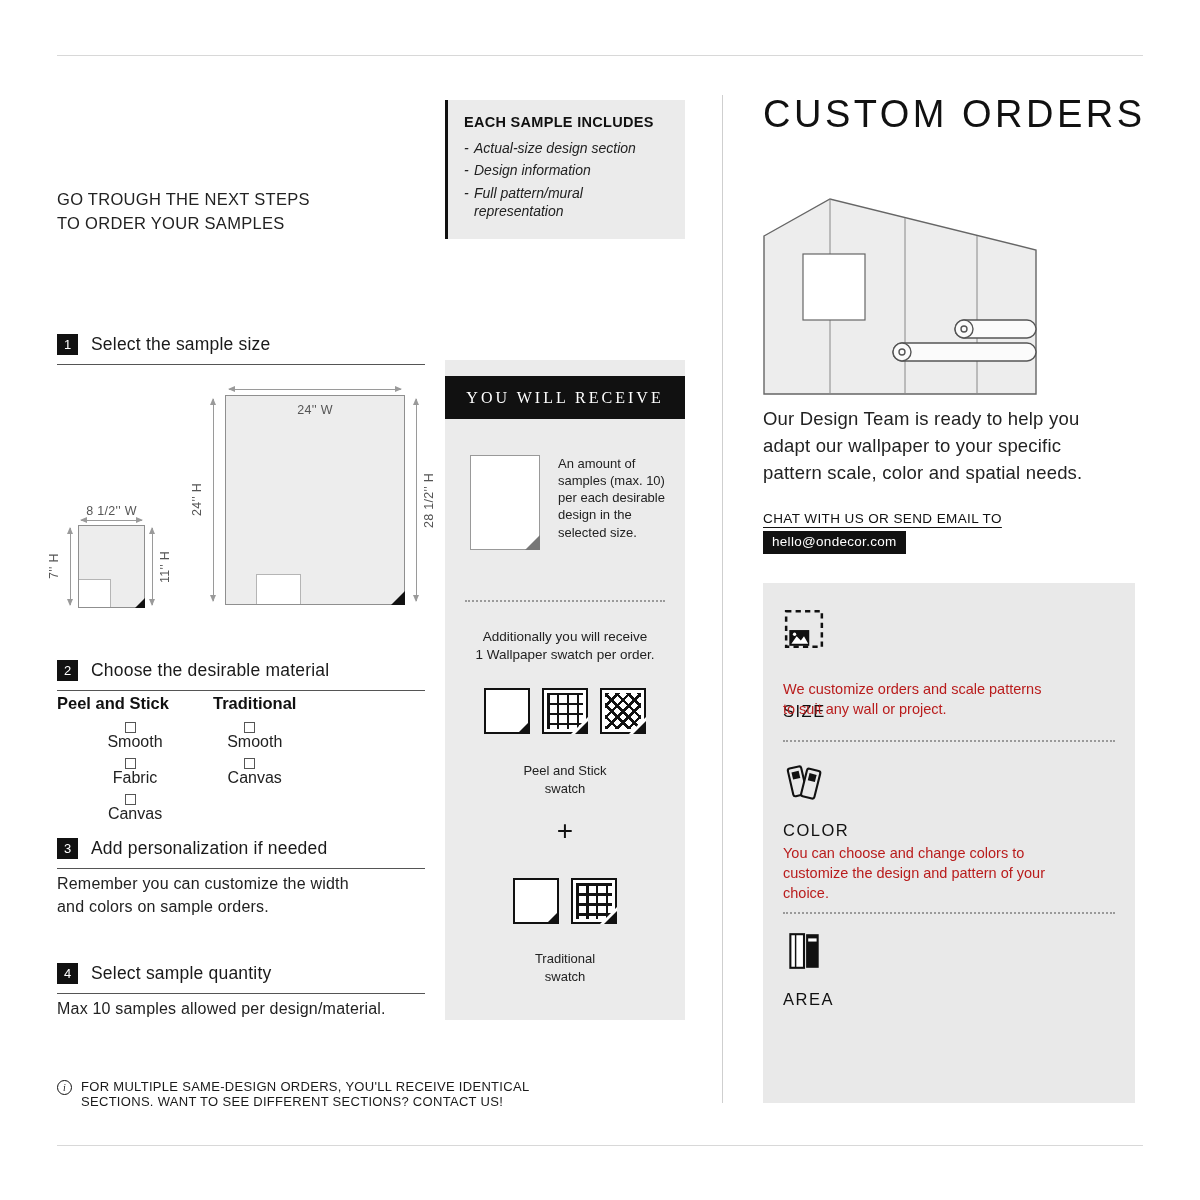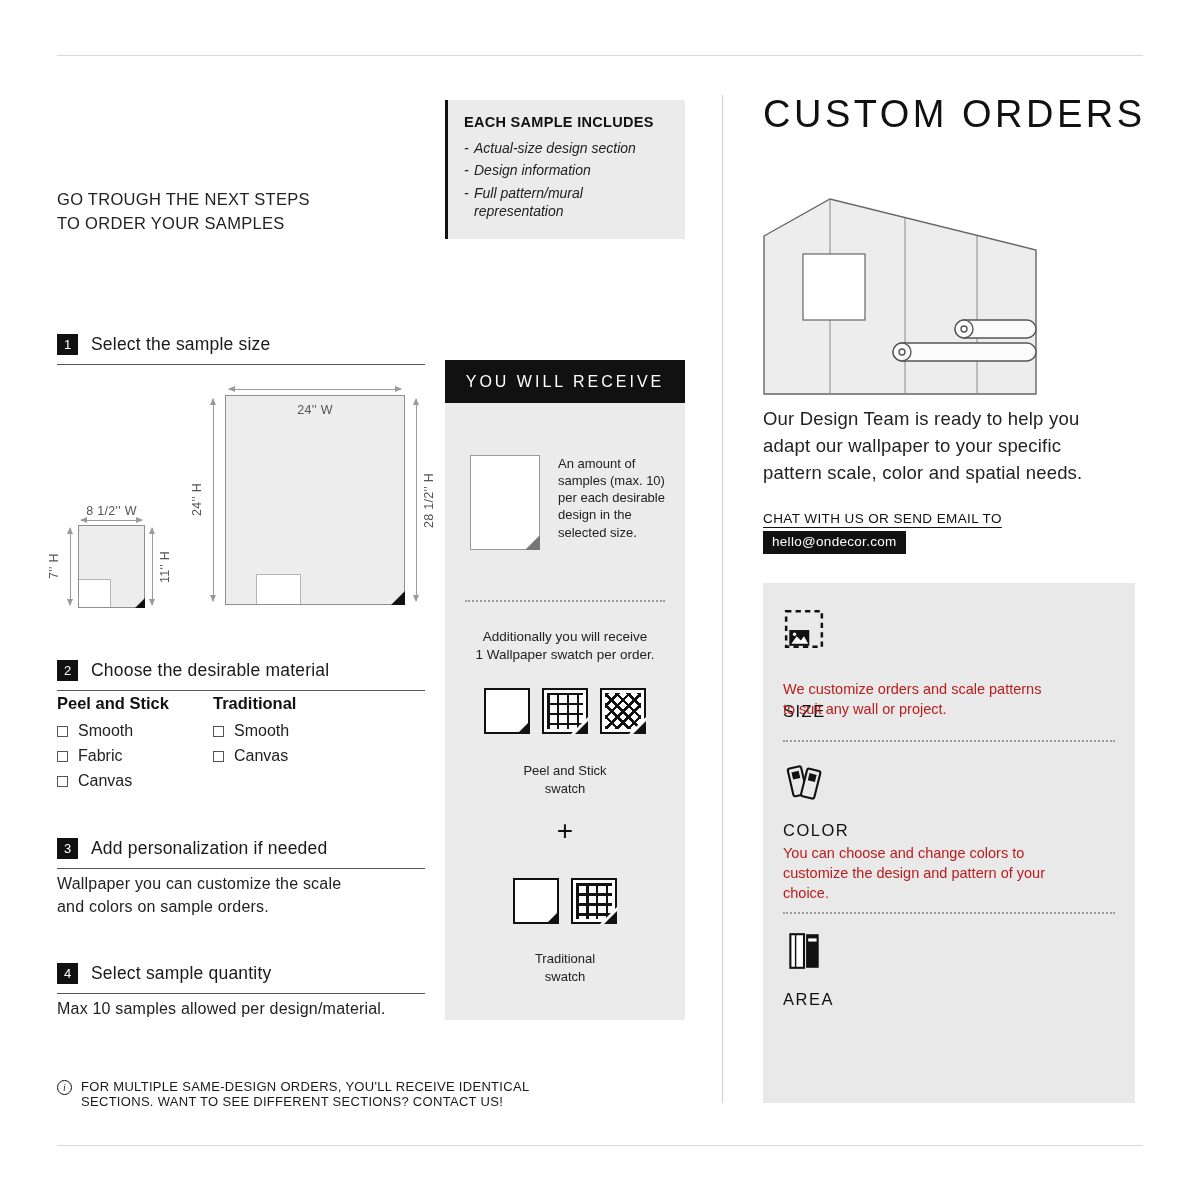--- a/index.html
+++ b/index.html
@@ -36,31 +36,31 @@
   .dim-h::before { content:""; position:absolute; left:-1px; top:-4px; border-top:3.5px solid transparent; border-bottom:3.5px solid transparent; border-right:7px solid #9a9a9a; }
   .dim-h::after  { content:""; position:absolute; right:-1px; top:-4px; border-top:3.5px solid transparent; border-bottom:3.5px solid transparent; border-left:7px solid #9a9a9a; }
   .dim-v { position:absolute; border-left:1px solid #9a9a9a; }
   .dim-v::before { content:""; position:absolute; top:-1px; left:-4px; border-left:3.5px solid transparent; border-right:3.5px solid transparent; border-bottom:7px solid #9a9a9a; }
   .dim-v::after  { content:""; position:absolute; bottom:-1px; left:-4px; border-left:3.5px solid transparent; border-right:3.5px solid transparent; border-top:7px solid #9a9a9a; }
 
   
   .materials { left:57px; top:694px; display:flex; }
   .mat-col1 { width:156px; }
   .mat-title { font-size:16.5px; font-weight:700; color:#111; margin-bottom:9px; }
-  .mat-opt { font-size:16px; color:#222; margin-top:7px; display:flex; align-items:center; }
+  .mat-opt { font-size:16px; color:#222; margin-top:7px; display:flex; align-items:center;flex-direction:column; }
   .cbx { display:inline-block; width:11px; height:11px; border:1.4px solid #555; margin-right:10px; background:#fff; flex:0 0 11px; }
 
   .note { font-size:16px; line-height:1.45; color:#222; letter-spacing:.2px; }
 
   .footnote { left:57px; top:1079px; width:500px; display:flex; gap:9px; font-size:13px; letter-spacing:.3px; color:#1a1a1a; }
   .info-circle { width:15px; height:15px; border:1.3px solid #111; border-radius:50%; font-size:10px; font-style:italic; display:flex; align-items:center; justify-content:center; flex:0 0 15px; margin-top:1px; font-family:"Liberation Serif", serif; }
 
   
   .receive-panel { left:445px; top:360px; width:240px; height:660px; background:#ebebeb; }
-  .receive-header { position:absolute; left:0; top:0; width:100%; height:43px; background:#111; color:#fff; display:flex; align-items:center; justify-content:center; font-size:16px; letter-spacing:3px; }
+  .receive-header { position:absolute; left:0; top:16px; width:100%; height:43px; background:#111; color:#fff; display:flex; align-items:center; justify-content:center; font-size:16px; letter-spacing:3px;font-family:Liberation Serif, serif; }
   .sheet { position:absolute; left:25px; top:95px; width:70px; height:95px; background:#fff; border:1px solid #999; }
   .sheet-fold { position:absolute; right:-1px; bottom:-1px; width:0; height:0; border-left:15px solid transparent; border-bottom:15px solid #777; }
   .receive-text { position:absolute; left:113px; top:95px; width:120px; font-size:13px; line-height:1.32; color:#222; }
   .dotted { position:absolute; border-top:2px dotted #9a9a9a; }
   .centered-note { position:absolute; left:10px; width:220px; text-align:center; font-size:13.5px; line-height:1.35; color:#222; }
   .swatch-row { position:absolute; left:0; width:100%; display:flex; justify-content:center; gap:12px; }
   .swatch { width:46px; height:46px; background:#fff; border:2px solid #111; position:relative; }
   .patfill { position:absolute; inset:3px; }
   .grid-fill { background-image:repeating-linear-gradient(#111 0 2.5px, transparent 2.5px 10px), repeating-linear-gradient(90deg, #111 0 2.5px, transparent 2.5px 10px); }
   .cross-fill { background-image:repeating-linear-gradient(45deg, #111 0 2.5px, transparent 2.5px 8px), repeating-linear-gradient(-45deg, #111 0 2.5px, transparent 2.5px 8px); }
@@ -155,21 +155,21 @@
           <span class="cbx"></span>
           <span>Canvas</span>
         </div>
     </div>
   </div>
 
   <div class="abs step-header" style="top:838px;">
     <span class="step-num">3</span>
     <span class="step-label">Add personalization if needed</span>
   </div>
-  <div class="abs note pre" style="left:57px; top:872px;">Wallpaper you can customize the scale
+  <div class="abs note pre" style="left:57px; top:872px;">Remember you can customize the width
 and colors on sample orders.</div>
 
   <div class="abs step-header" style="top:963px;">
     <span class="step-num">4</span>
     <span class="step-label">Select sample quantity</span>
   </div>
   <div class="abs note" style="left:57px; top:997px;">Max 10 samples allowed per design/material.</div>
 
   <div class="abs footnote">
     <span class="info-circle">i</span>

